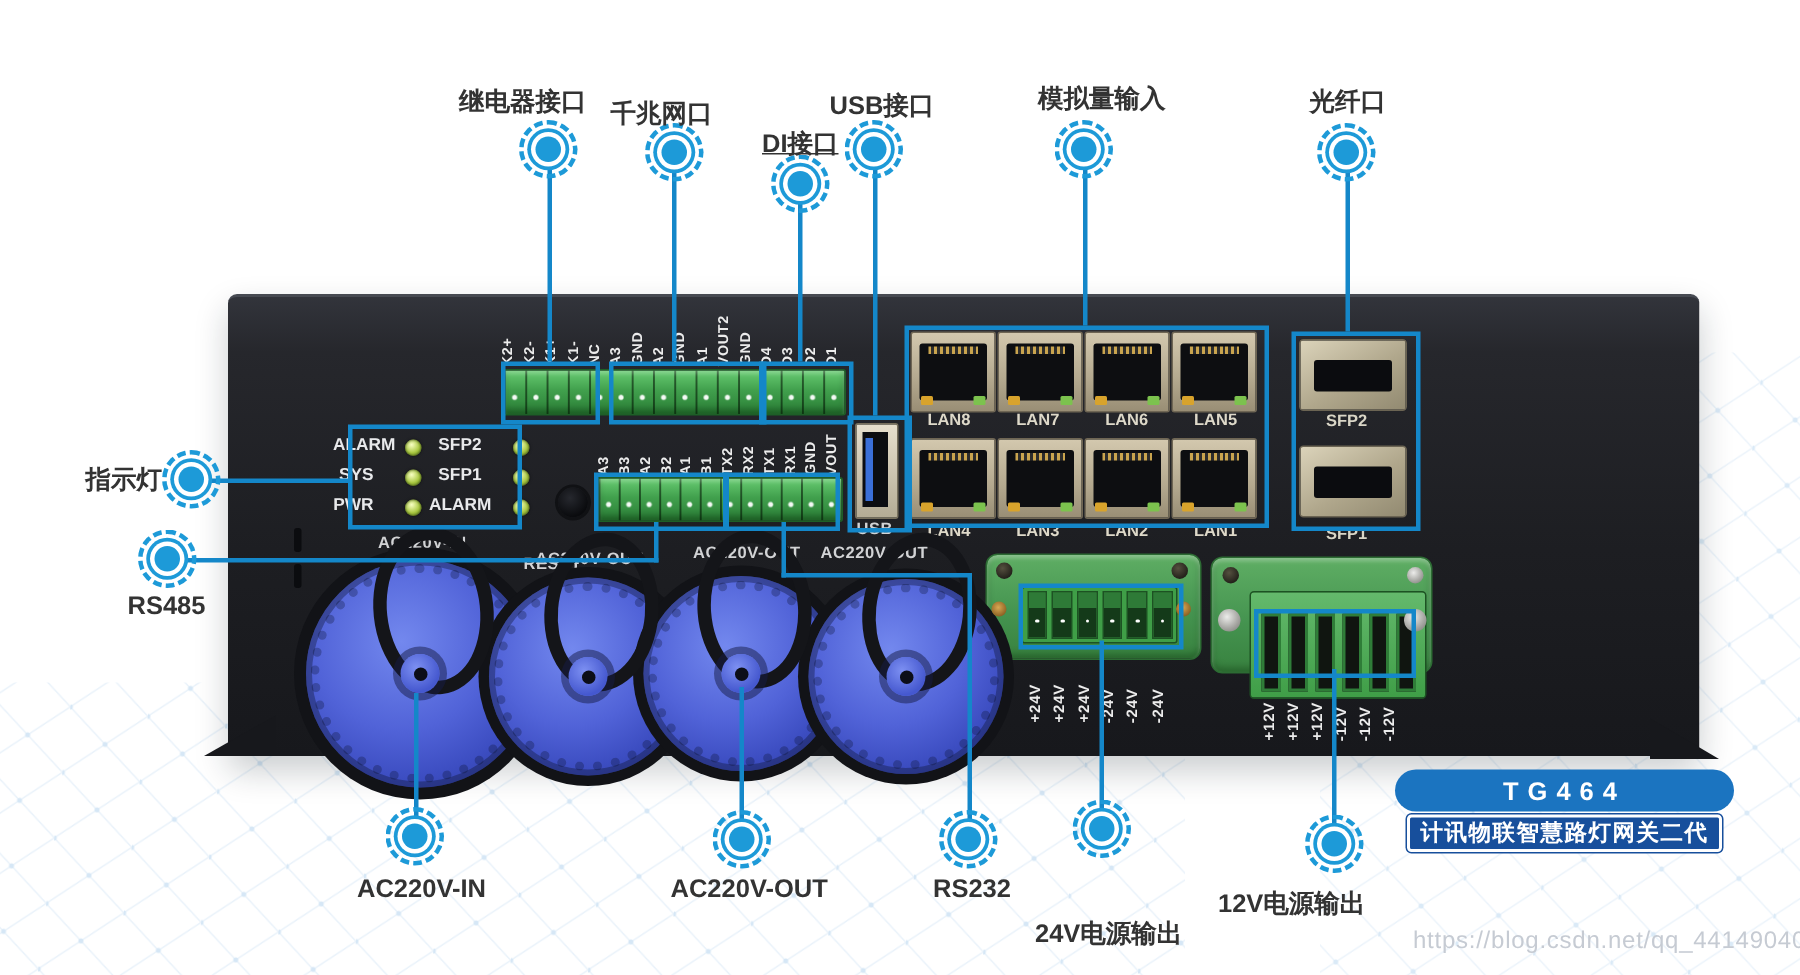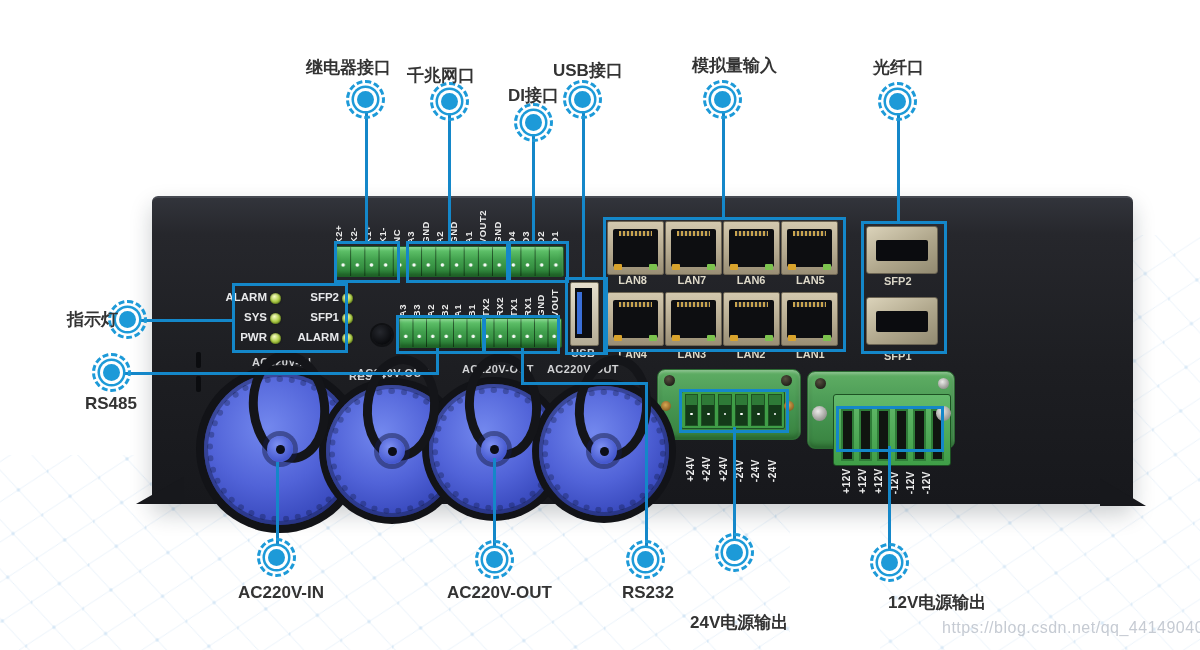--- a/index.html
+++ b/index.html
@@ -25,21 +25,21 @@
 
   .vrow{position:absolute;display:flex;z-index:3;}
   .vcell{flex:1;display:flex;align-items:flex-end;justify-content:center;}
   .vt{writing-mode:vertical-rl;transform:rotate(180deg);font:bold 9.5px/1 "Liberation Sans",sans-serif;
       color:#ececec;letter-spacing:.5px;white-space:nowrap;}
   .vt10{font-size:10px;}
 
   
   .ledgrid{position:absolute;left:222px;top:288px;display:grid;z-index:3;
     grid-template-columns:48px 16px 56px 16px;grid-auto-rows:20px;align-items:center;}
-  .ledlbl{font:bold 11.5px/1 "Liberation Sans",sans-serif;color:#e8e9eb;text-align:right;padding-right:3px;}
+  .ledlbl{font:bold 11.5px/1 "Liberation Sans",sans-serif;color:#e8e9eb;text-align:right;padding-right:21px;}
   .led{width:11px;height:11px;border-radius:50%;
     background:radial-gradient(circle at 40% 32%,#f8ffc2,#a9c840 55%,#57721e);
     box-shadow:inset 0 0 2px #2c3c0e,0 0 2px rgba(0,0,0,.6);}
 
   
   .rj45{position:absolute;width:55px;height:52px;z-index:3;border:1px solid #6f6654;border-radius:2px;
     background:linear-gradient(180deg,#d3c8ae 0%,#b3a88e 60%,#998e75 100%);}
   .rj45 .slot{position:absolute;left:5px;top:7px;width:45px;height:38px;background:#0d0e11;border-radius:2px;}
   .rj45 .pins{position:absolute;left:11px;top:9px;width:33px;height:5px;
     background:repeating-linear-gradient(90deg,#c9a44e 0 2px,#2c2c2c 2px 4px);}
@@ -459,27 +459,29 @@
   <div class="mk" style="left:119px;top:311px;"></div>
   <div class="mk" style="left:103px;top:364px;"></div>
   <div class="mk" style="left:268px;top:549px;"></div>
   <div class="mk" style="left:486px;top:551px;"></div>
   <div class="mk" style="left:637px;top:551px;"></div>
   <div class="mk" style="left:726px;top:544px;"></div>
   <div class="mk" style="left:881px;top:554px;"></div>
 
   <div class="lbl" style="left:306px;top:57px;">继电器接口</div>
   <div class="lbl" style="left:407px;top:65px;">千兆网口</div>
-  <div class="lbl" style="left:508px;top:85px;">DI接口</div>
+  <div class="lbl" style="left:508px;top:85px;text-decoration:underline;">DI接口</div>
   <div class="lbl" style="left:553px;top:60px;">USB接口</div>
   <div class="lbl" style="left:692px;top:55px;">模拟量输入</div>
   <div class="lbl" style="left:873px;top:57px;">光纤口</div>
-  <div class="lbl" style="left:67px;top:309px;">指示灯</div>
+  <div class="lbl" style="left:57px;top:309px;">指示灯</div>
   <div class="lbl" style="left:85px;top:393px;">RS485</div>
   <div class="lbl" style="left:238px;top:582px;">AC220V-IN</div>
   <div class="lbl" style="left:447px;top:582px;">AC220V-OUT</div>
   <div class="lbl" style="left:622px;top:582px;">RS232</div>
   <div class="lbl" style="left:690px;top:612px;">24V电源输出</div>
-  <div class="lbl" style="left:888px;top:592px;">12V电源输出</div>
-
+  <div class="lbl" style="left:812px;top:592px;">12V电源输出</div>
+
+  <div class="badge1">TG464</div>
+  <div class="badge2">计讯物联智慧路灯网关二代</div>
   <div class="wm">https://blog.csdn.net/qq_44149040</div>
 
 </div>
 
 </body></html>

